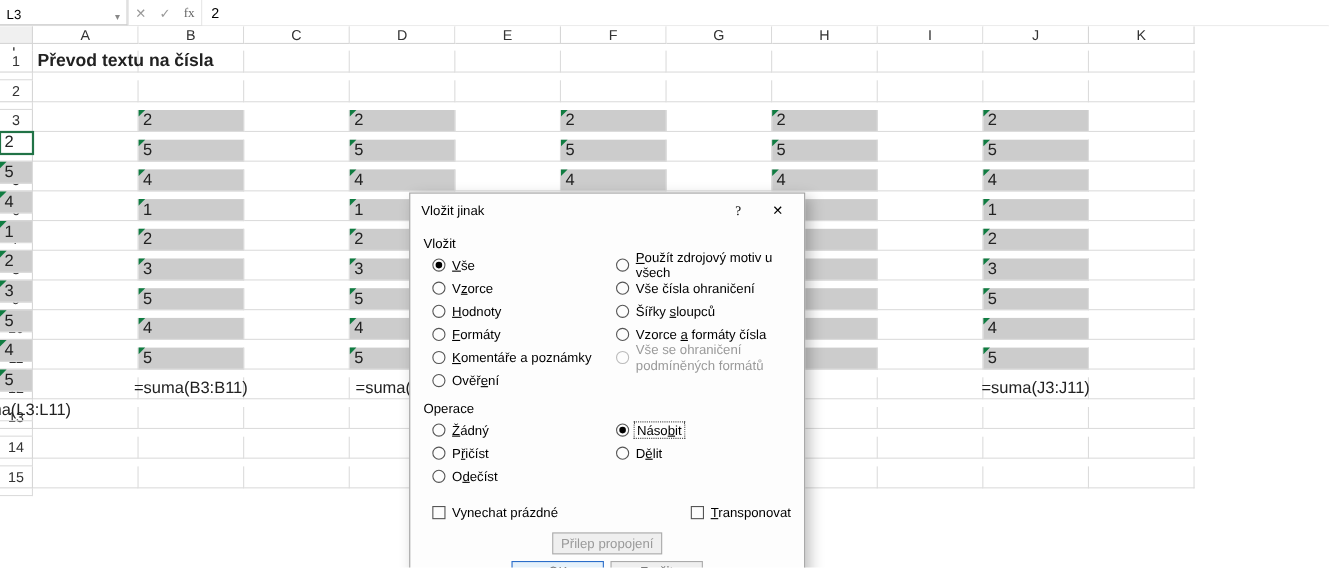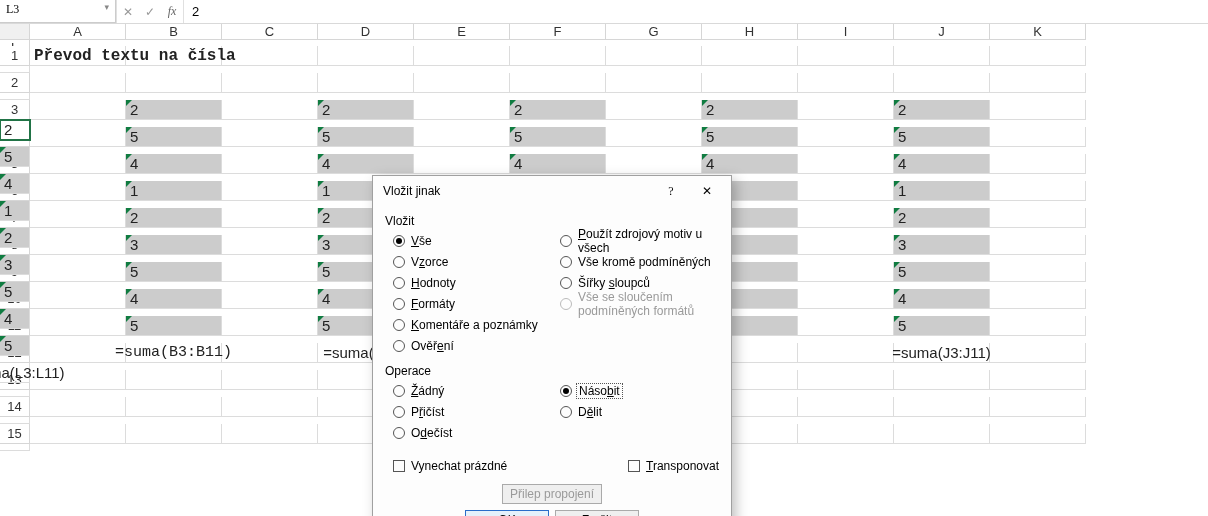--- a/index.html
+++ b/index.html
@@ -20,38 +20,37 @@
     height: 24px;
     background: #fff;
     font-size: 12px;
   }
   .name-box {
     width: 116px;
     border: 1px solid #ccc;
     border-top: none; border-left: none;
     padding: 2px 6px;
     display: flex;
-    align-items: flex-start;
+    align-items: flex-end;
     justify-content: space-between;
     height: 100%;
-    font-family: Liberation Serif, serif;
   }
   .name-box .chev { color: #888; font-size: 9px;}
   .fb-sep { width:1px;background:#e0e0e0;height:100%;}
   .fb-btn {
     width: 22px;
     height: 100%;
     display: flex;
     align-items: center;
     justify-content: center;
     color: #999;
     font-family: "Segoe UI Symbol",sans-serif;
     font-size:12px;
   }
-  .fb-btn.fx { font-style: italic; font-family: "Times New Roman", serif; color:#666;}
+  .fb-btn.fx { font-family: "Times New Roman", serif; color:#666;}
   .fb-input {
     flex: 1;
     border: none;
     outline: none;
     padding-left: 8px;
     height: 100%;
     font-size:13px;
   }
 
   
@@ -117,21 +116,21 @@
     top:0;left:0;
     border-top:6px solid #107c41;
     border-right:6px solid transparent;
   }
   .formula-txt {
     font-size:15px;
     text-align:right;
     justify-content:flex-end;
     white-space:nowrap;
   }
-  .over { position:relative; overflow:visible;font-family:Liberation Mono, monospace; }
+  .over { position:relative; overflow:visible; }
   .over span { position:absolute; left:4px; white-space:nowrap; }
 
   
   .dialog {
     position: absolute;
     left: 372px;
     top: 175px;
     width: 360px;
     background: #fdfdfd;
     border: 1px solid #a0a0a0;
@@ -510,29 +509,33 @@
             <span>Ověř<span class="uline">e</span>ní</span>
           </div>
       </div>
       <div class="opts-col">
         <div class="opt">
             <span class="radio"></span>
             <span><span class="uline">P</span>oužít zdrojový motiv u všech</span>
           </div>
         <div class="opt">
             <span class="radio"></span>
-            <span>Vše kromě podmíněných</span>
+            <span>Vše čísla ohraničení</span>
           </div>
         <div class="opt">
             <span class="radio"></span>
             <span>Šířky <span class="uline">s</span>loupců</span>
           </div>
+        <div class="opt">
+            <span class="radio"></span>
+            <span>Vzorce <span class="uline">a</span> formáty čísla</span>
+          </div>
         <div class="opt disabled">
             <span class="radio"></span>
-            <span>Vše se sloučením podmíněných formátů</span>
+            <span>Vše se ohraničení podmíněných formátů</span>
           </div>
       </div>
     </div>
 
     <div class="group-label">Operace</div>
     <div class="opts-grid">
       <div class="opts-col">
         <div class="opt">
             <span class="radio"></span>
             <span><span class="uline">Ž</span>ádný</span>

